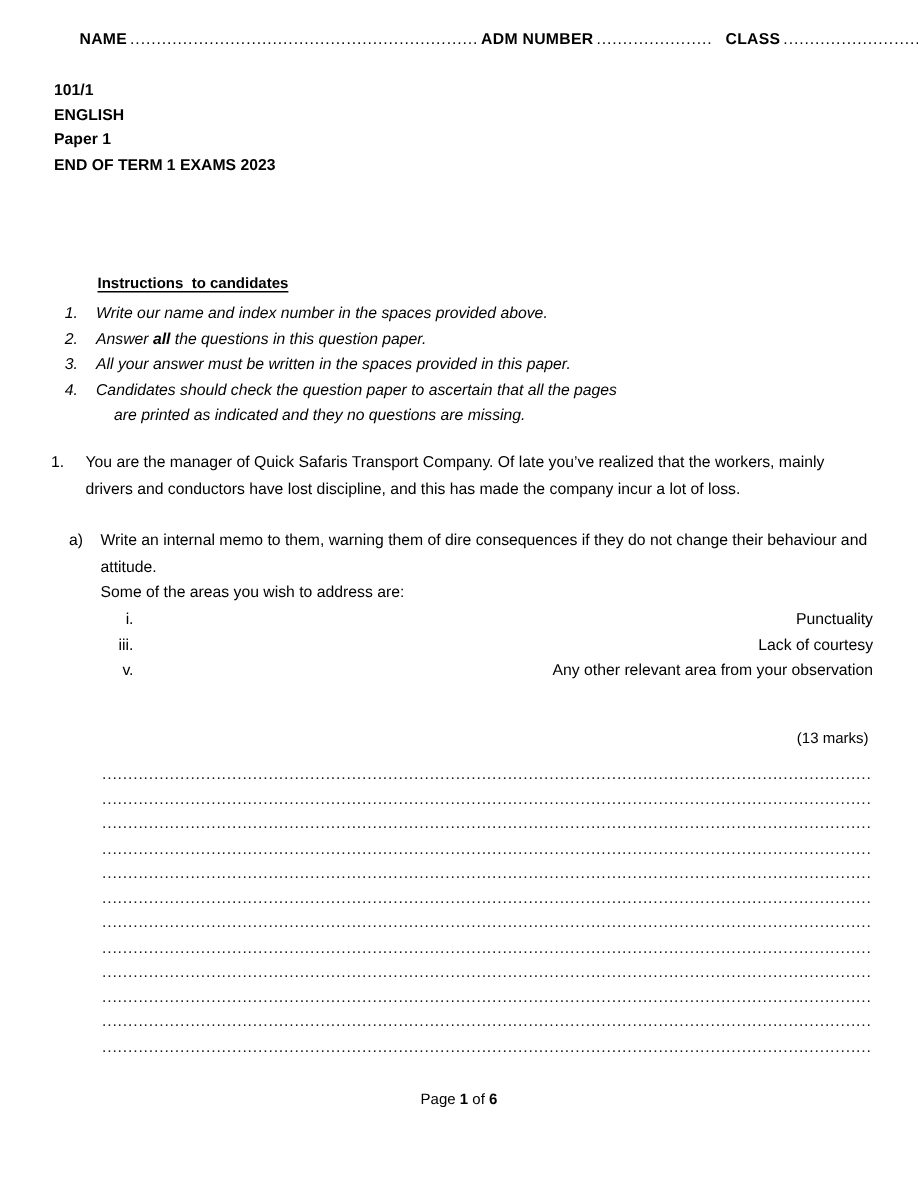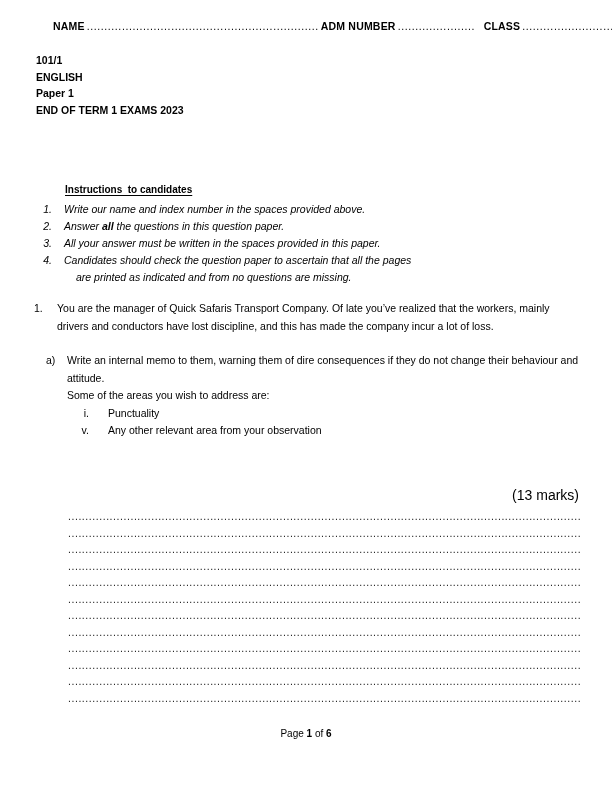--- a/index.html
+++ b/index.html
@@ -131,27 +131,27 @@
     font-size: 10.5px;
     line-height: 17.2px;
   }
   .roman-item { display: flex; align-items: flex-start; }
   .roman-num {
     flex: 0 0 41px;
     text-align: right;
     padding-right: 19px;
     box-sizing: border-box;
   }
-  .roman-text { flex: 1 1 auto; }
+  .roman-text { flex: 1 1 auto; text-align: right; }
 
   .marks {
     position: absolute;
     right: 33px;
     top: 487px;
-    font-size: 14px;
+    font-size: 10px;
   }
 
   
   .answer-lines {
     position: absolute;
     left: 68px;
     top: 508px;
     width: 514px;
   }
   .ans-line {
@@ -209,21 +209,21 @@
       <span class="instr-text"><span>Answer </span><b>all</b><span> the questions in this question paper.</span></span>
     </div>
     <div class="instr-item">
       <span class="instr-num">3.</span>
       <span class="instr-text">All your answer must be written in the spaces provided in this paper.</span>
     </div>
     <div class="instr-item">
       <span class="instr-num">4.</span>
       <span class="instr-text">Candidates should check the question paper to ascertain that all the pages</span>
     </div>
-    <div class="instr-cont">are printed as indicated and from no questions are missing.</div>
+    <div class="instr-cont">are printed as indicated and they no questions are missing.</div>
   </div>
 
   <div class="q1">
     <div class="q1-row">
       <span class="q1-num">1.</span>
       <span class="q1-body">You are the manager of Quick Safaris Transport Company. Of late you’ve realized that the workers, mainly drivers and conductors have lost discipline, and this has made the company incur a lot of loss.</span>
     </div>
   </div>
 
   <div class="sub-a">
@@ -231,20 +231,24 @@
       <span class="sub-label">a)</span>
       <span class="sub-body">
         <span>Write an internal memo to them, warning them of dire consequences if they do not change their behaviour and attitude.</span>
         <div>Some of the areas you wish to address are:</div>
         <div class="roman-list">
           <div class="roman-item">
             <span class="roman-num">i.</span>
             <span class="roman-text">Punctuality</span>
           </div>
           <div class="roman-item">
+            <span class="roman-num">iii.</span>
+            <span class="roman-text">Lack of courtesy</span>
+          </div>
+          <div class="roman-item">
             <span class="roman-num">v.</span>
             <span class="roman-text">Any other relevant area from your observation</span>
           </div>
         </div>
       </span>
     </div>
   </div>
 
   <div class="marks">(13 marks)</div>
 

